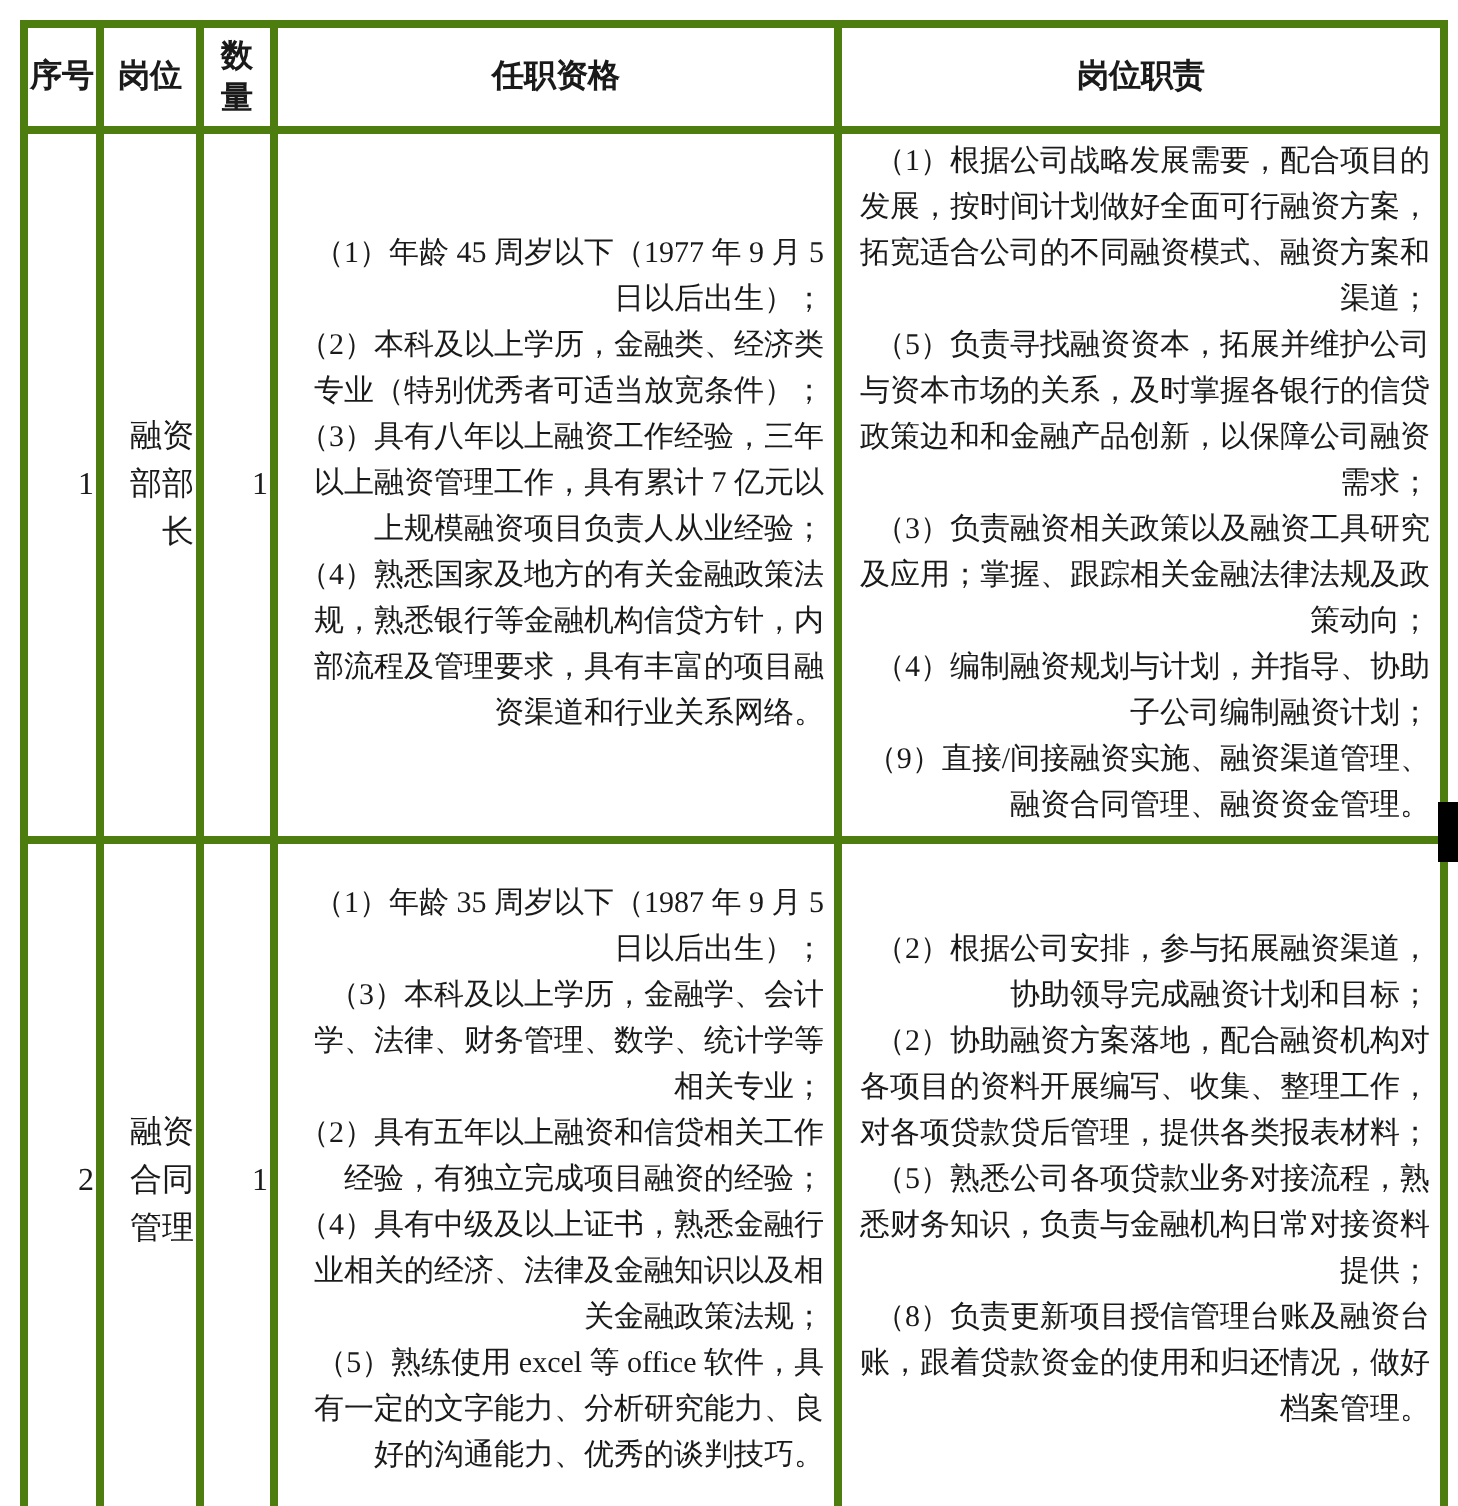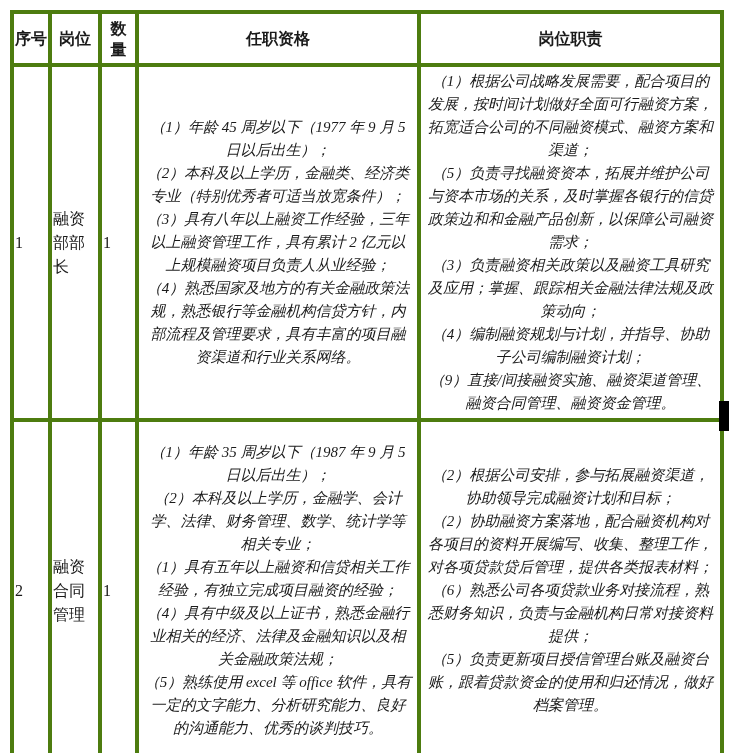--- a/index.html
+++ b/index.html
@@ -37,33 +37,32 @@
   .job-table th {
     font-size: 16px;
     font-weight: bold;
     text-align: center;
     vertical-align: middle;
     line-height: 21px;
     height: 47px;
     padding: 1px;
   }
   td.center-cell {
-    text-align: left;
+    text-align: right;
     vertical-align: middle;
     font-size: 16px;
     line-height: 24px;
     padding: 1px;
   }
   td.text-cell {
     vertical-align: middle;
     font-size: 15px;
     line-height: 23px;
     padding: 3px 5px;
-    text-align: center;
-    font-style: italic;
+    text-align: right;
   }
   td.text-cell p {
     margin: 0;
   }
   tr.data-row-1 { height: 343px; }
   tr.data-row-2 { height: 341px; }
   .black-mark {
     position: absolute;
     left: 719px;
     top: 401px;
@@ -95,47 +94,47 @@
       </tr>
     </thead>
     <tbody>
       <tr class="data-row-1">
         <td class="center-cell">1</td>
         <td class="center-cell">融资部部长</td>
         <td class="center-cell">1</td>
         <td class="text-cell">
           <p>（1）年龄 45 周岁以下（1977 年 9 月 5 日以后出生）；</p>
           <p>（2）本科及以上学历，金融类、经济类专业（特别优秀者可适当放宽条件）；</p>
-          <p>（3）具有八年以上融资工作经验，三年以上融资管理工作，具有累计 2 亿元以上规模融资项目负责人从业经验；</p>
+          <p>（3）具有八年以上融资工作经验，三年以上融资管理工作，具有累计 7 亿元以上规模融资项目负责人从业经验；</p>
           <p>（4）熟悉国家及地方的有关金融政策法规，熟悉银行等金融机构信贷方针，内部流程及管理要求，具有丰富的项目融资渠道和行业关系网络。</p>
         </td>
         <td class="text-cell">
           <p>（1）根据公司战略发展需要，配合项目的发展，按时间计划做好全面可行融资方案，拓宽适合公司的不同融资模式、融资方案和渠道；</p>
           <p>（5）负责寻找融资资本，拓展并维护公司与资本市场的关系，及时掌握各银行的信贷政策边和和金融产品创新，以保障公司融资需求；</p>
           <p>（3）负责融资相关政策以及融资工具研究及应用；掌握、跟踪相关金融法律法规及政策动向；</p>
           <p>（4）编制融资规划与计划，并指导、协助子公司编制融资计划；</p>
           <p>（9）直接/间接融资实施、融资渠道管理、融资合同管理、融资资金管理。</p>
         </td>
       </tr>
       <tr class="data-row-2">
         <td class="center-cell">2</td>
         <td class="center-cell">融资合同管理</td>
         <td class="center-cell">1</td>
         <td class="text-cell">
           <p>（1）年龄 35 周岁以下（1987 年 9 月 5 日以后出生）；</p>
-          <p>（2）本科及以上学历，金融学、会计学、法律、财务管理、数学、统计学等相关专业；</p>
-          <p>（1）具有五年以上融资和信贷相关工作经验，有独立完成项目融资的经验；</p>
+          <p>（3）本科及以上学历，金融学、会计学、法律、财务管理、数学、统计学等相关专业；</p>
+          <p>（2）具有五年以上融资和信贷相关工作经验，有独立完成项目融资的经验；</p>
           <p>（4）具有中级及以上证书，熟悉金融行业相关的经济、法律及金融知识以及相关金融政策法规；</p>
           <p>（5）熟练使用 excel 等 office 软件，具有一定的文字能力、分析研究能力、良好的沟通能力、优秀的谈判技巧。</p>
         </td>
         <td class="text-cell">
           <p>（2）根据公司安排，参与拓展融资渠道，协助领导完成融资计划和目标；</p>
           <p>（2）协助融资方案落地，配合融资机构对各项目的资料开展编写、收集、整理工作，对各项贷款贷后管理，提供各类报表材料；</p>
-          <p>（6）熟悉公司各项贷款业务对接流程，熟悉财务知识，负责与金融机构日常对接资料提供；</p>
-          <p>（5）负责更新项目授信管理台账及融资台账，跟着贷款资金的使用和归还情况，做好档案管理。</p>
+          <p>（5）熟悉公司各项贷款业务对接流程，熟悉财务知识，负责与金融机构日常对接资料提供；</p>
+          <p>（8）负责更新项目授信管理台账及融资台账，跟着贷款资金的使用和归还情况，做好档案管理。</p>
         </td>
       </tr>
     </tbody>
   </table>
 
   <div class="black-mark"></div>
 
 </div>
 
 </body></html>

